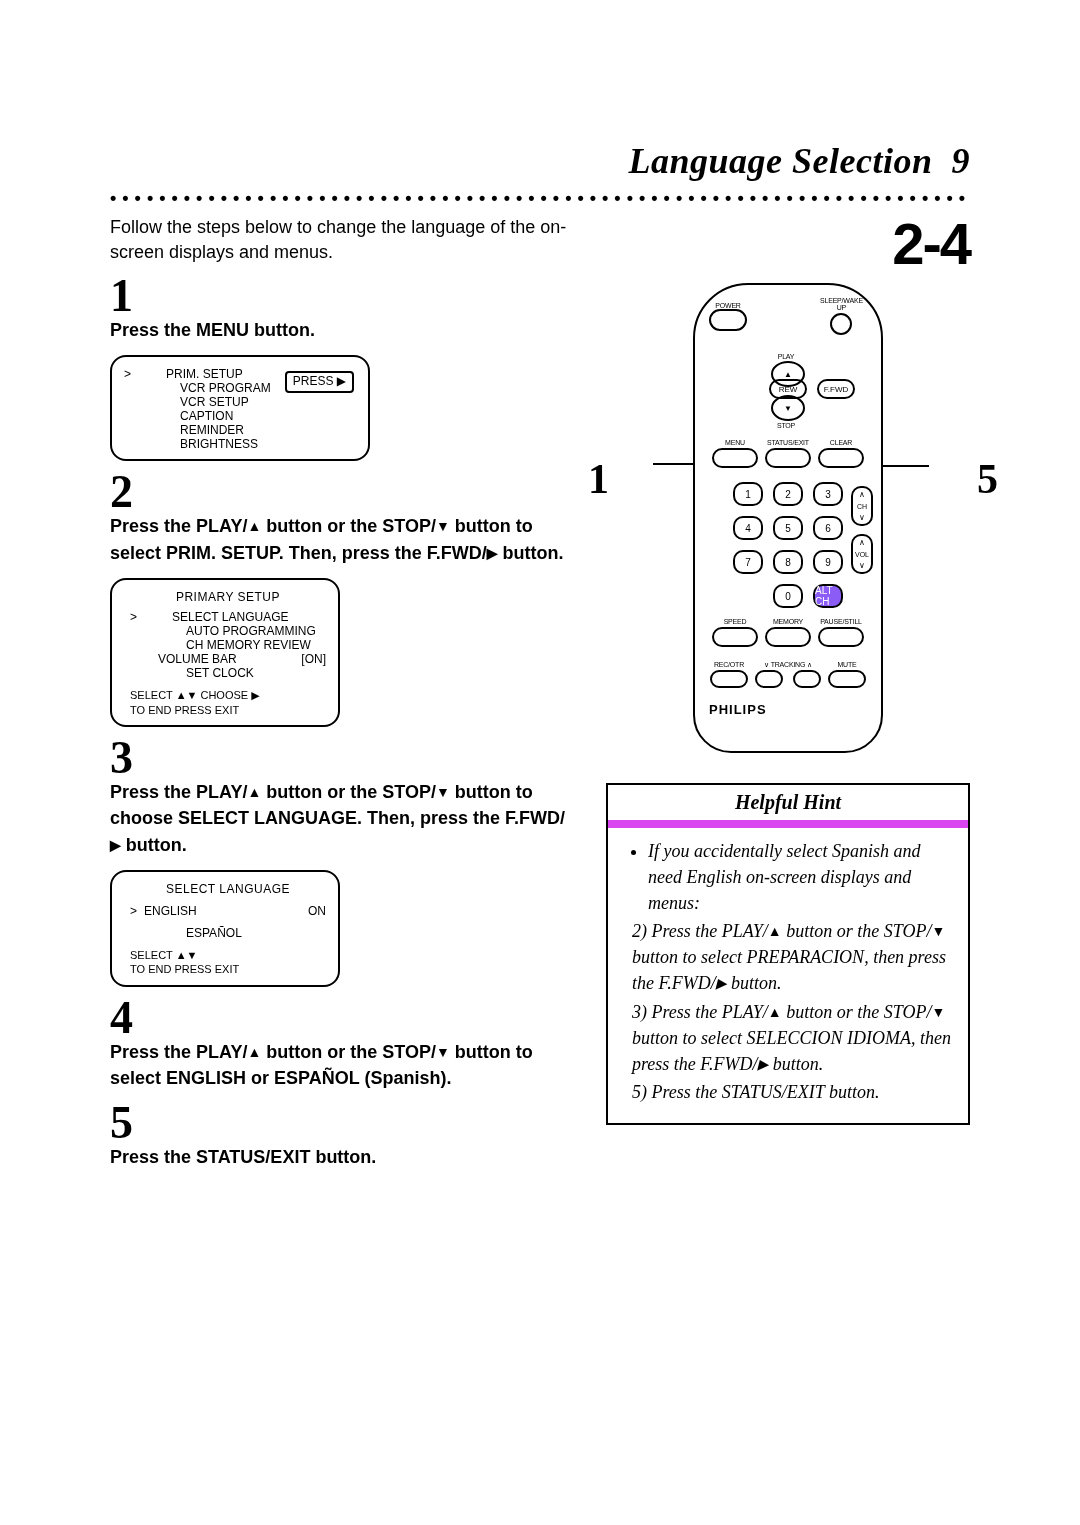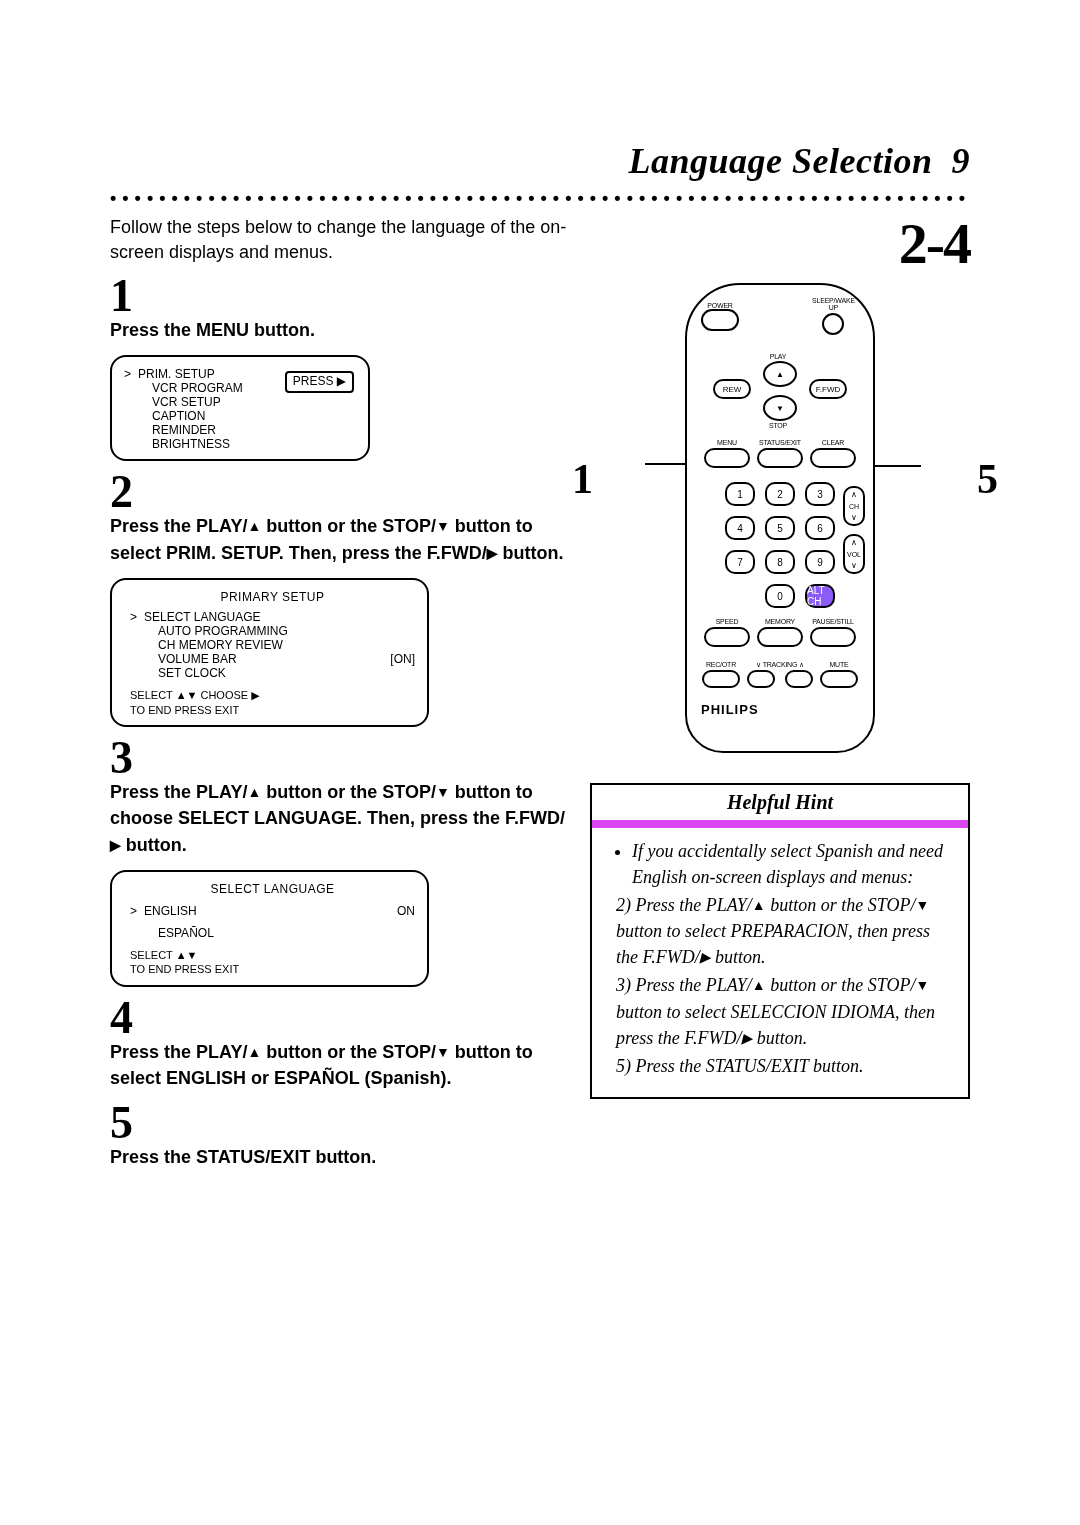--- a/index.html
+++ b/index.html
@@ -27,21 +27,21 @@
     letter-spacing: 6px;
     font-weight: 700;
     font-size: 18px;
     margin: 6px 0 6px 0;
     white-space: nowrap;
     overflow: hidden;
   }
   .columns {
     display: grid;
     grid-template-columns: 460px 1fr;
-    column-gap: 20px;
+    column-gap: 36px;
   }
   .intro { font-size: 18px; line-height: 1.4; }
   .bignum {
     font-family: 'Times New Roman', Times, serif;
     font-weight: 700;
     font-size: 46px;
     margin-top: 8px;
     margin-bottom: -4px;
     line-height: 1;
   }
@@ -59,35 +59,35 @@
     width: 260px;
     padding: 10px 12px 8px 12px;
     font-family: Arial, Helvetica, sans-serif;
     font-size: 12px;
     position: relative;
     box-sizing: border-box;
   }
   .osdbox.box1 { width: 260px; }
   .osdbox .row { display:flex; align-items:flex-start; }
   .osdbox .gt { width:14px; }
-  .osdbox .lbl { flex:1; }
+  .osdbox .lbl { flex:1;margin-left:28px; }
   .pressbtn {
     display:inline-block; border:2px solid #000; border-radius:4px;
     font-size:12px; padding:0 6px; margin-left:6px; line-height:16px; height:18px;
     position:absolute; top:14px; right:14px;
   }
-  .osdbox.box2, .osdbox.box3 { width: 319px; padding-left: 18px; }
+  .osdbox.box2, .osdbox.box3 { width: 230px; padding-left: 18px; }
   .osd-title { text-align:center; font-size:12px; letter-spacing:0.5px; margin-bottom:6px; }
   .osd-bottom { font-size:11px; margin-top:8px; line-height:1.35; }
   .rowstate { display:flex; }
   .rowstate .f1 { flex:1; }
   
   .rightcol { position: relative; }
   .twothruf {
-    font-family: Liberation Serif, serif;
+    font-family: Liberation Sans, sans-serif;
     font-weight: 700;
     font-size: 58px;
     line-height: 1;
     text-align: right;
     letter-spacing: -2px;
   }
   .figwrap {
     position: relative;
     margin-top: 10px;
   }
@@ -118,21 +118,21 @@
   .power .pillbtn { width:34px; height:18px; }
   .wake { text-align:center; }
   .wake .circlebtn { width:18px; height:18px; margin:2px auto 0 auto; }
   .transport { position:relative; height:72px; margin-top:26px; }
   .transport .play { position:absolute; left:62px; top:0; }
   .transport .play .circlebtn { width:30px; height:22px; display:flex;align-items:center;justify-content:center; font-size:8px; }
   .transport .stop { position:absolute; left:62px; top:34px; }
   .transport .stop .circlebtn { width:30px; height:22px; display:flex;align-items:center;justify-content:center; font-size:8px; }
   .transport .rew { position:absolute; left:12px; top:18px; }
   .transport .ffwd { position:absolute; right:12px; top:18px; }
-  .transport .rew .pillbtn, .transport .ffwd .pillbtn { width:34px; height:16px; display:flex;align-items:center;justify-content:center; font-size:8px; gap:2px;}
+  .transport .rew .pillbtn, .transport .ffwd .pillbtn { width:34px; height:16px; display:flex;align-items:center;justify-content:center; font-size:8px; gap:2px;margin-left:48px;}
   .trio { display:flex; justify-content:space-between; margin-top:6px; }
   .trio .col { text-align:center; width:52px; }
   .trio .pillbtn { width:42px; height:16px; margin:2px auto 0 auto; }
   .numgrid { display:grid; grid-template-columns: repeat(3,30px); gap:10px 10px; margin:14px auto 0 auto; width:110px; }
   .numbtn { border:2px solid #000; border-radius:10px; height:20px; display:flex; align-items:center; justify-content:center; font-size:10px; font-family:Arial; }
   .numbtn.black { background:#8b5cf6; color:#fff; }
   .numarea { position:relative; }
   .sidekeys { position:absolute; right:-6px; top:4px; display:flex; flex-direction:column; gap:8px; align-items:center; }
   .pill-sm { border:2px solid #000; border-radius:10px; width:18px; height:32px; display:flex; flex-direction:column; align-items:center; justify-content:space-between; padding:2px 0; font-size:8px;}
   .sidelbl { font-size:7px; }

